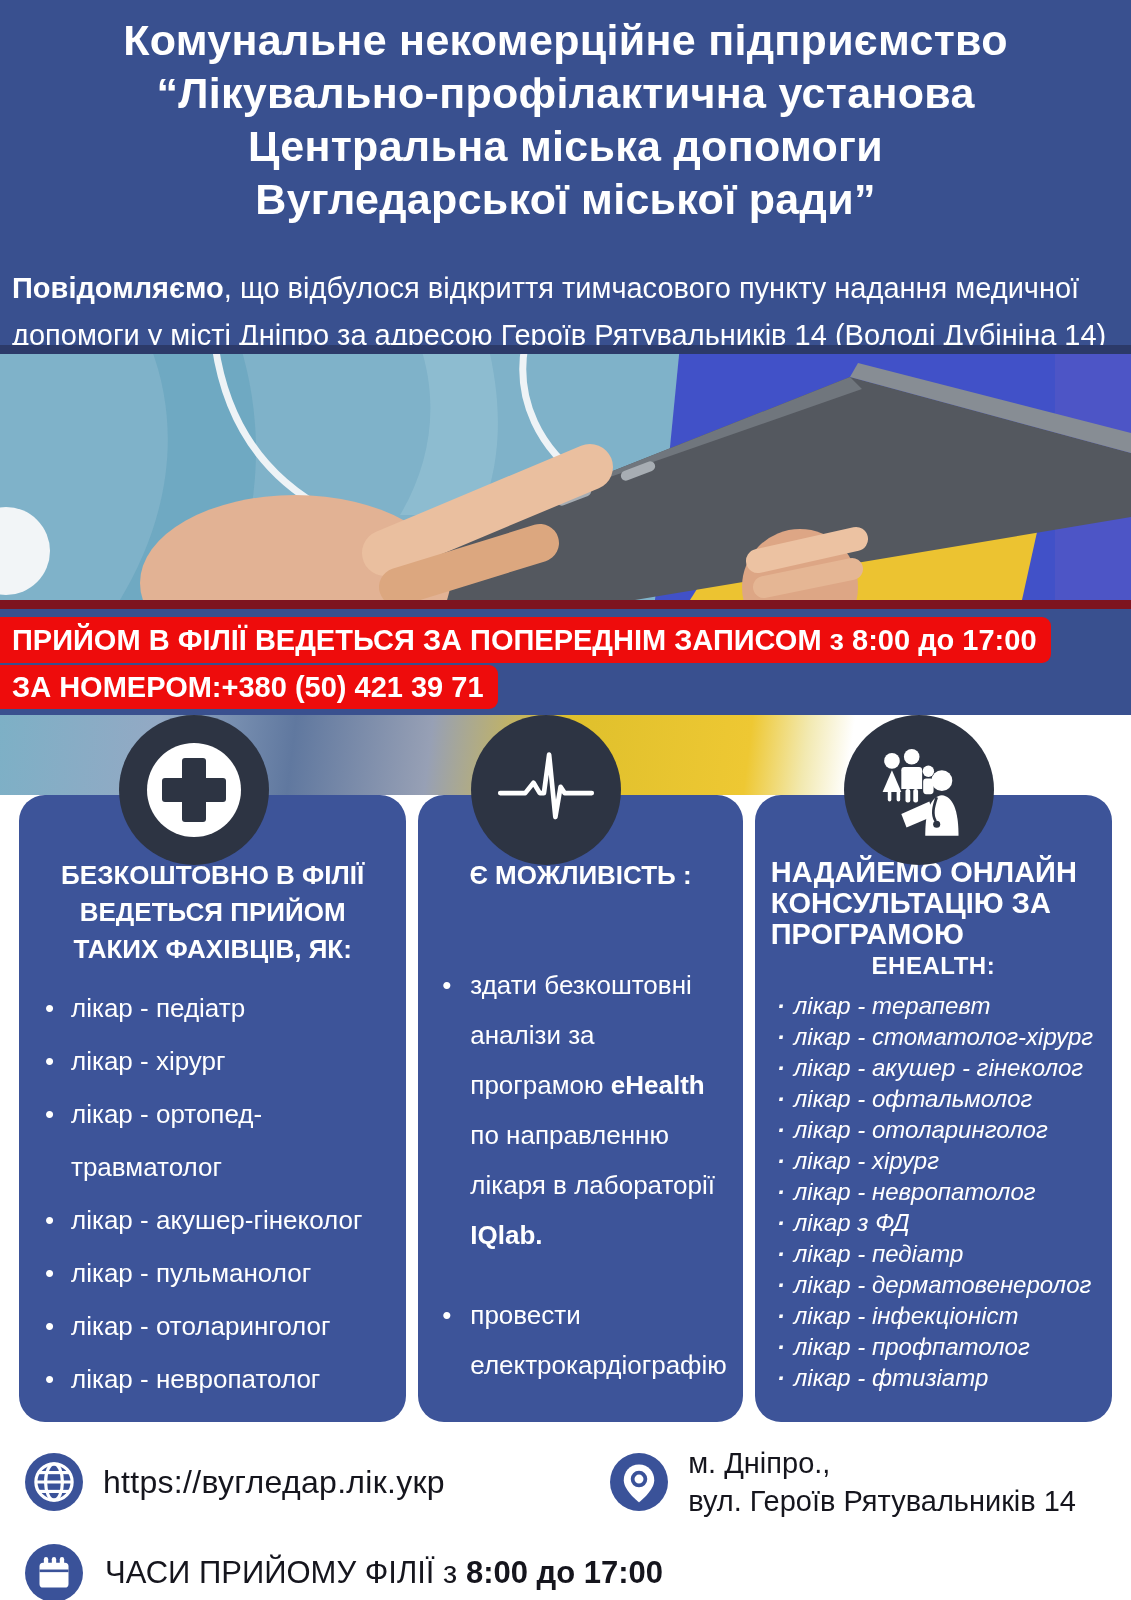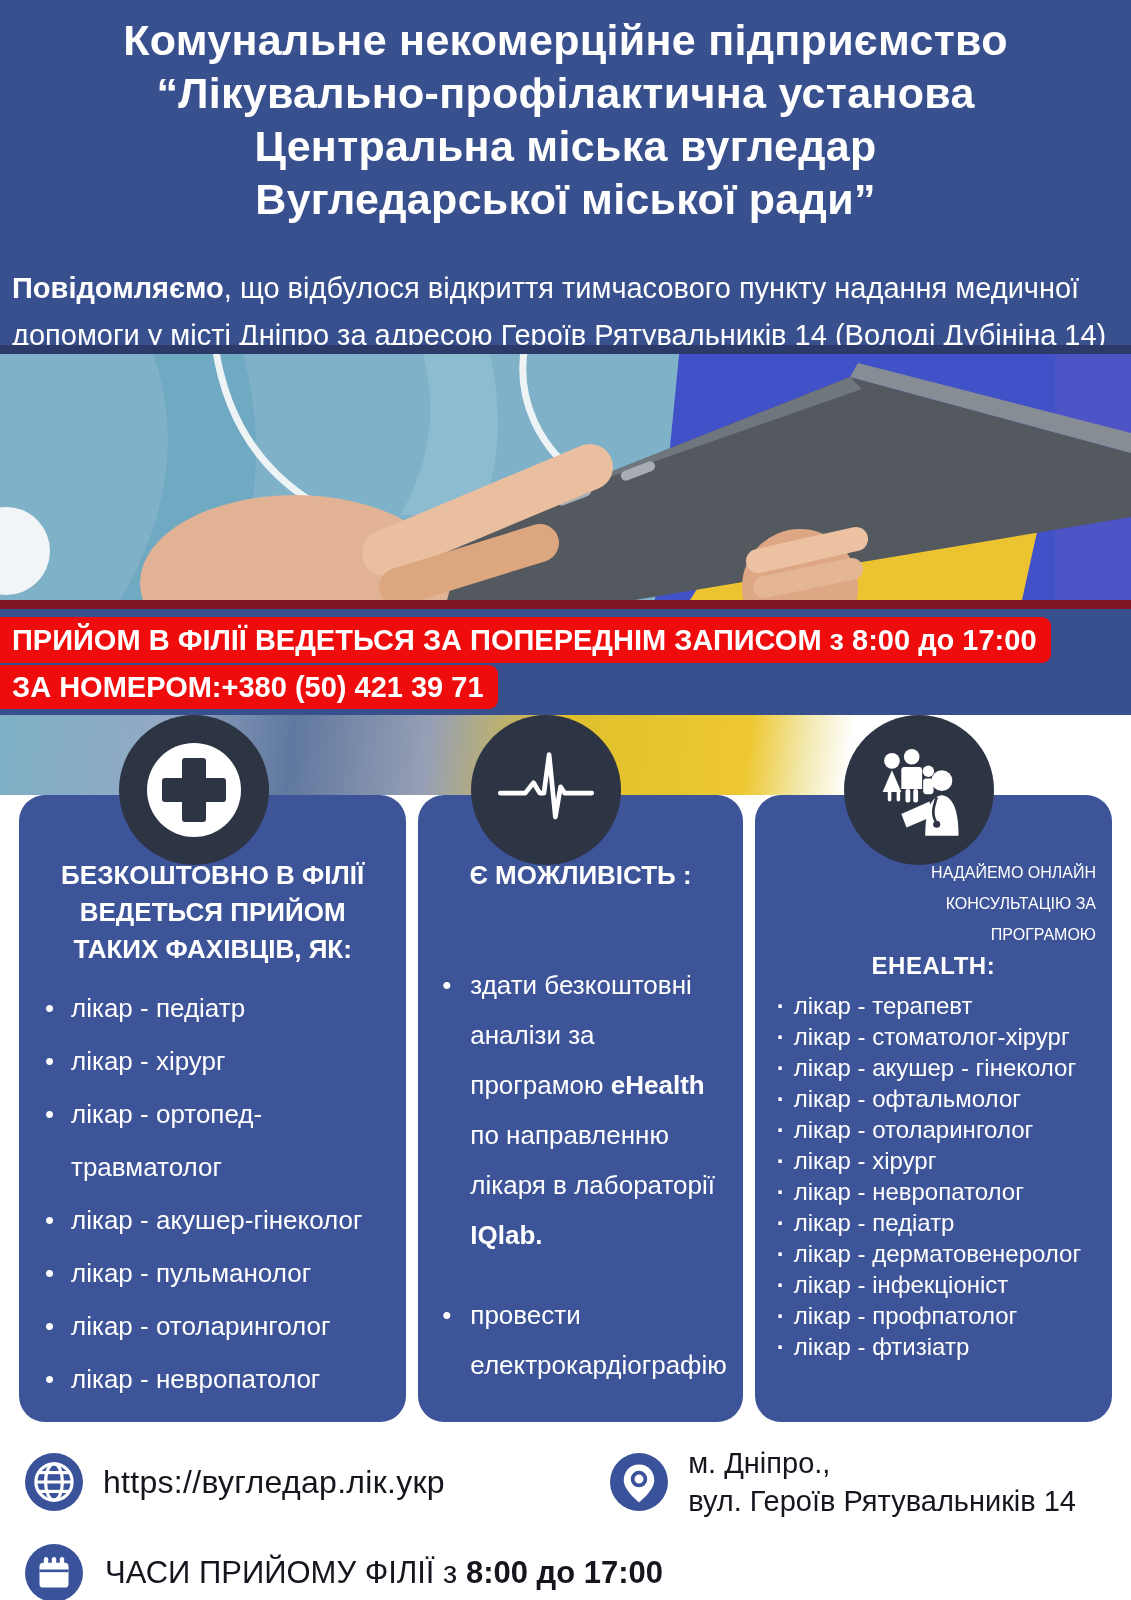--- a/index.html
+++ b/index.html
@@ -28,30 +28,30 @@
   .strip{height:80px;background:linear-gradient(97deg,#7DB0C6 0%,#93A9C4 14%,#60789F 26%,#97A0B5 38%,
     #DFC02C 50%,#EEC833 66%,#F2E9B0 71%,#FFFFFF 75%,#FFFFFF 100%);}
   .cards{display:flex;gap:12px;padding:0 19px;height:627px;box-sizing:border-box;}
   .card{background:#3D5499;border-radius:26px;color:#fff;box-sizing:border-box;padding:62px 16px 0;}
   .card1{width:422px;}
   .card2{width:330px;}
   .card3{width:389px;}
   .card-title{font-weight:bold;text-align:center;}
   .card1 .card-title{font-size:26px;line-height:37px;max-width:320px;margin:0 auto;}
   .card2 .card-title{font-size:26px;line-height:37px;margin-bottom:66px;}
-  .card3 .card-title-line{font-weight:normal;text-align:right;font-size:16px;line-height:31px;}
+  .card3 .card-title-line{font-weight:bold;text-align:left;font-size:29px;line-height:31px;}
   .card3 .card-title-bold{font-weight:bold;text-align:center;font-size:24px;line-height:31px;letter-spacing:.5px;}
   ul.speclist{list-style:none;margin:14px 0 0;padding:0 0 0 6px;}
   ul.speclist li{position:relative;padding-left:30px;font-size:26px;line-height:53px;}
   ul.speclist li::before{content:"•";position:absolute;left:4px;}
   ul.options{list-style:none;margin:0;padding:0 0 0 4px;}
   ul.options li{position:relative;padding-left:32px;font-size:26px;line-height:50px;margin-bottom:30px;}
   ul.options li::before{content:"•";position:absolute;left:4px;}
   ul.options b{font-weight:bold;}
-  ul.ehealth{list-style:none;margin:9px 0 0;padding:0 0 0 6px;}
+  ul.ehealth{list-style:none;margin:9px 0 0;padding:0 0 0 6px;font-style:italic;}
   ul.ehealth li{font-size:24px;line-height:31px;white-space:nowrap;}
   ul.ehealth li::before{content:"·";font-weight:bold;margin-right:9px;}
   
   .badge{position:absolute;top:0;width:150px;height:150px;border-radius:50%;background:#2D3443;
     display:flex;align-items:center;justify-content:center;}
   .badge.b1{left:119px;}
   .badge.b2{left:471px;}
   .badge.b3{left:844px;}
   .cross-disc{position:relative;width:94px;height:94px;border-radius:50%;background:#fff;}
   .cross-v{position:absolute;left:35px;top:15px;width:24px;height:64px;background:#2D3443;border-radius:3px;}
@@ -71,21 +71,21 @@
   .hours b{font-weight:bold;}
 </style>
 </head>
 <body>
 
 <div class="poster">
 
   <header class="top-block">
     <div class="title-line">Комунальне некомерційне підприємство</div>
     <div class="title-line">“Лікувально-профілактична установа</div>
-    <div class="title-line">Центральна міська вугледар</div>
+    <div class="title-line">Центральна міська допомоги</div>
     <div class="title-line">Вугледарської міської ради”</div>
     <p class="announcement"><b>Повідомляємо</b><span>, що відбулося відкриття тимчасового пункту надання медичної допомоги у місті Дніпро за адресою Героїв Рятувальників 14 (Володі Дубініна 14)</span></p>
   </header>
 
   <div class="photo">
     <svg viewBox="0 0 1131 255" preserveAspectRatio="none">
       <rect width="1131" height="255" fill="#8FB6CA"></rect>
       <path d="M0 0 H680 L655 255 H0 Z" fill="#7FB2C9"></path>
       <path d="M150 0 C185 90 165 180 120 255 L225 255 C265 160 262 70 240 0 Z" fill="#6AA5BF" opacity="0.75"></path>
       <path d="M420 0 C440 60 430 120 400 170 L480 170 C505 110 500 50 488 0 Z" fill="#93C0D3" opacity="0.7"></path>
@@ -153,20 +153,21 @@
         <div class="card-title-line">ПРОГРАМОЮ</div>
         <div class="card-title-bold">EHEALTH:</div>
         <ul class="ehealth">
           <li>лікар - терапевт</li>
           <li>лікар - стоматолог-хірург</li>
           <li>лікар - акушер - гінеколог</li>
           <li>лікар - офтальмолог</li>
           <li>лікар - отоларинголог</li>
           <li>лікар - хірург</li>
           <li>лікар - невропатолог</li>
+          <li>лікар з ФД</li>
           <li>лікар - педіатр</li>
           <li>лікар - дерматовенеролог</li>
           <li>лікар - інфекціоніст</li>
           <li>лікар - профпатолог</li>
           <li>лікар - фтизіатр</li>
         </ul>
       </section>
     </div>
 
     <div class="badge b1">

